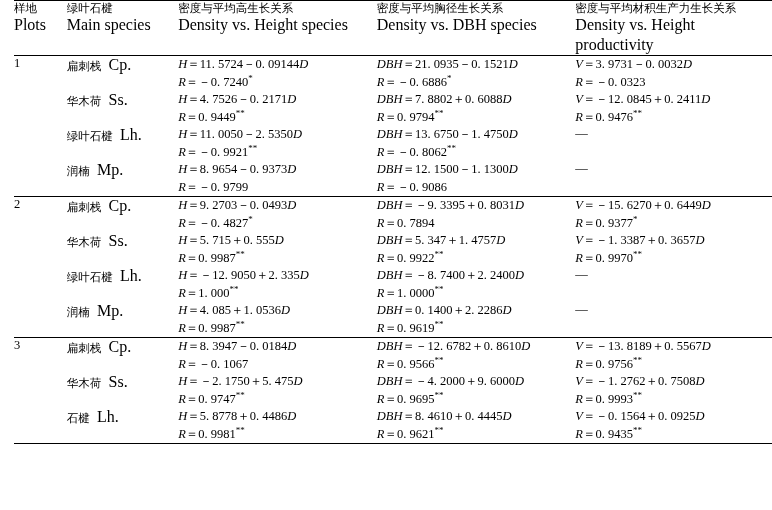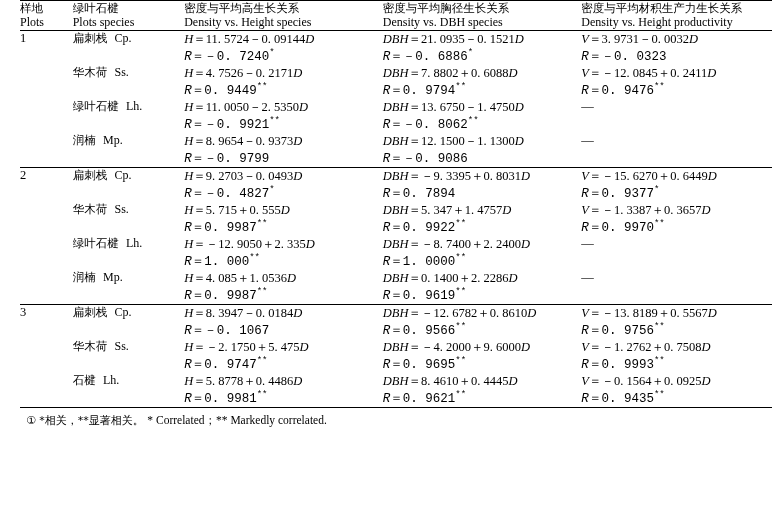--- a/index.html
+++ b/index.html
@@ -13,21 +13,21 @@
     font-family: "Liberation Serif", serif;
     color: #000000;
     position: relative;
     overflow: hidden;
   }
   .sheet {
     position: relative;
     width: 772px;
     height: 510px;
     box-sizing: border-box;
-    padding: 0 20px;
+    padding: 0 14px;
   }
   table.main {
     width: 760px;
     border-collapse: collapse;
     table-layout: fixed;
   }
   table.main td, table.main th {
     padding: 0;
     vertical-align: top;
     font-weight: normal;
@@ -45,21 +45,21 @@
   
   .hdr-cn {
     font-family: "DejaVu Sans", sans-serif;
     font-size: 11.5px;
     text-align: center;
     padding: 4px 2px 1px 2px;
     line-height: 1.25;
   }
   .hdr-en {
     font-family: "Liberation Serif", serif;
-    font-size: 12px;
+    font-size: 16px;
     text-align: center;
     padding: 1px 2px 4px 2px;
     line-height: 1.25;
   }
   .col-plots { width: 52px; }
   .col-sp { width: 110px; }
   .col-eq { width: 196px; }
 
   
   .plot-cell {
@@ -69,32 +69,32 @@
     vertical-align: middle;
   }
   .sp-cell {
     font-size: 11.5px;
     font-family: "DejaVu Sans", sans-serif;
     padding: 3px 0 0 14px;
     white-space: nowrap;
   }
   .sp-cell .lat {
     font-family: "Liberation Serif", serif;
-    font-size: 12px;
+    font-size: 16px;
   }
   .eq-cell {
     font-family: "Liberation Serif", serif;
     font-size: 12.5px;
     padding: 3px 0 0 6px;
     white-space: nowrap;
     margin-left: 27px;
   }
   .eq-cell i { font-style: italic; }
   .r-cell {
-    font-family: Liberation Mono, monospace;
+    font-family: Liberation Serif, serif;
     font-size: 12.5px;
     padding: 1px 0 3px 6px;
     white-space: nowrap;
   }
   sup.star {
     font-size: 9px;
     vertical-align: super;
     line-height: 0;
   }
   .dash {
@@ -128,21 +128,21 @@
     <thead>
       <tr class="rule-top">
         <th class="hdr-cn">样地</th>
         <th class="hdr-cn">绿叶石楗</th>
         <th class="hdr-cn">密度与平均高生长关系</th>
         <th class="hdr-cn">密度与平均胸径生长关系</th>
         <th class="hdr-cn">密度与平均材积生产力生长关系</th>
       </tr>
       <tr>
         <th class="hdr-en">Plots</th>
-        <th class="hdr-en">Plots species</th>
+        <th class="hdr-en">Main species</th>
         <th class="hdr-en">Density vs. Height species</th>
         <th class="hdr-en">Density vs. DBH species</th>
         <th class="hdr-en">Density vs. Height productivity</th>
       </tr>
     </thead>
     <tbody id="tbody">
         <tr class="rule-mid">
           <td class="plot-cell" rowspan="8">1</td>
           <td class="sp-cell">扁刺栈&nbsp;&nbsp;<span class="lat">Cp.</span></td>
           <td class="eq-cell"><i>H</i>＝11. 5724－0. 09144<i>D</i></td>
@@ -280,17 +280,13 @@
         <tr class="rule-bot">
           <td></td>
           <td></td>
           <td></td>
           <td></td>
           <td></td>
         </tr>
       </tbody>
   </table>
 
-  <div class="footnote">
-    <span>① *相关，**显著相关。</span>
-    <span class="en">* Correlated；** Markedly correlated.</span>
-  </div>
 </div>
 
 </body></html>

